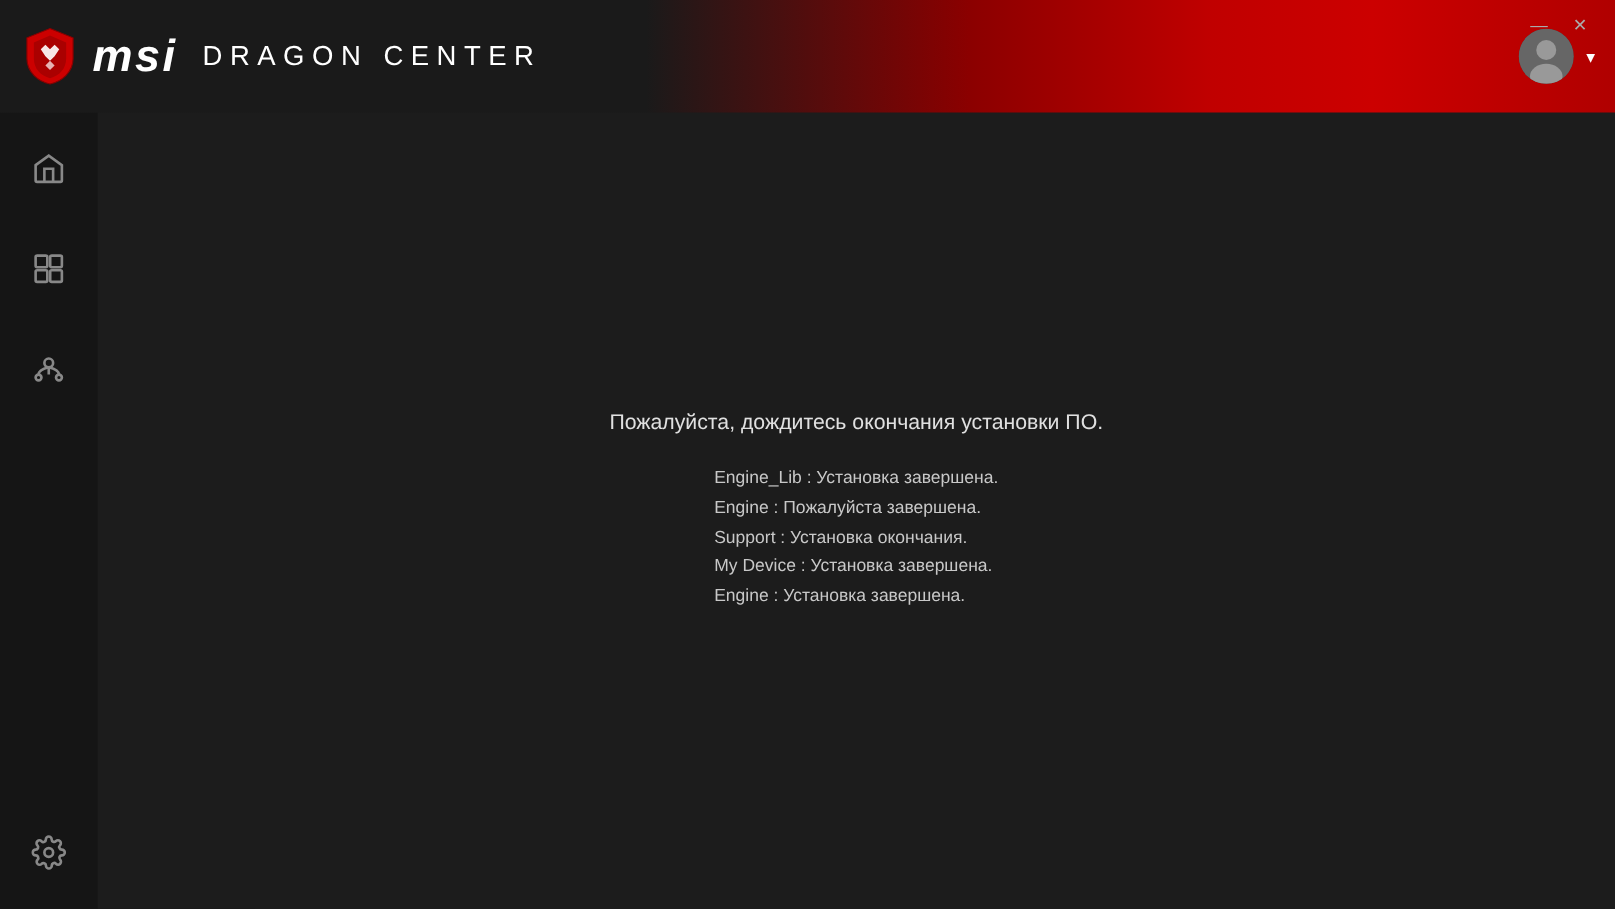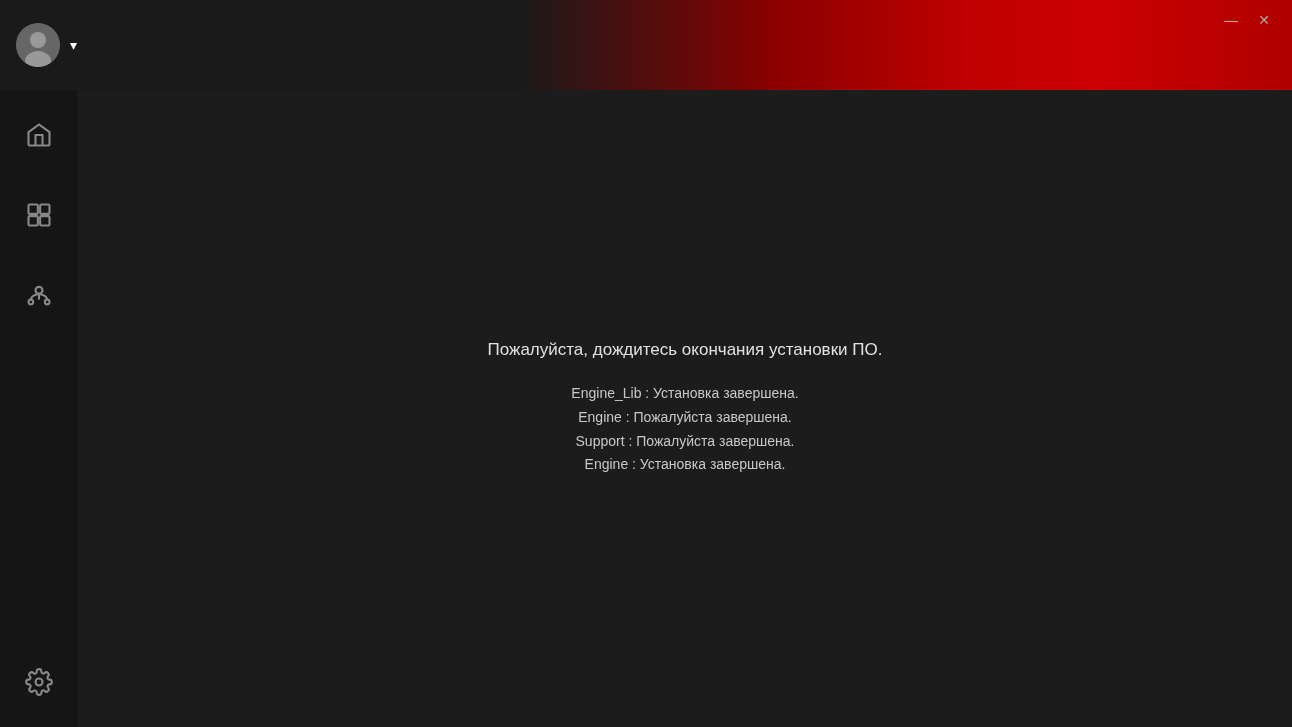--- a/index.html
+++ b/index.html
@@ -170,27 +170,39 @@
       color: #e0e0e0;
       font-size: 17px;
       margin-bottom: 14px;
       font-weight: 400;
     }
 
     .install-line {
       color: #c8c8c8;
       font-size: 14px;
       line-height: 1.7;
-      text-align: center;
     }
   </style>
 </head>
 <body>
 
 <div class="title-bar">
+  <div class="title-bar-left">
+    <div class="msi-logo">
+
+      <svg class="shield-icon" viewBox="0 0 48 52" xmlns="http://www.w3.org/2000/svg">
+        <path d="M24 2 L44 10 L44 28 C44 40 34 48 24 50 C14 48 4 40 4 28 L4 10 Z" fill="#cc0000" stroke="#880000" stroke-width="1"></path>
+        <path d="M24 8 L38 14 L38 28 C38 37 32 43 24 45 C16 43 10 37 10 28 L10 14 Z" fill="#aa0000"></path>
+        <path d="M16 20 L20 16 L24 20 L28 16 L32 20 L28 26 L24 30 L20 26 Z" fill="white" opacity="0.9"></path>
+        <path d="M24 30 L20 34 L24 38 L28 34 Z" fill="white" opacity="0.7"></path>
+      </svg>
+      <span class="msi-text">msi</span>
+    </div>
+    <span class="dragon-center-text">DRAGON CENTER</span>
+  </div>
 
   <div class="title-bar-right">
     <div class="user-avatar">
       <svg viewBox="0 0 44 44" xmlns="http://www.w3.org/2000/svg">
         <circle cx="22" cy="22" r="22" fill="#666"></circle>
         <circle cx="22" cy="17" r="8" fill="#999"></circle>
         <ellipse cx="22" cy="38" rx="13" ry="10" fill="#999"></ellipse>
       </svg>
     </div>
     <span class="dropdown-arrow">▾</span>
@@ -240,19 +252,20 @@
       </svg>
     </div>
   </div>
 
   <div class="content-area">
     <div class="install-container">
       <p class="install-title">Пожалуйста, дождитесь окончания установки ПО.</p>
       <div id="install-lines">
           <p class="install-line">Engine_Lib : Установка завершена.</p>
           <p class="install-line">Engine : Пожалуйста завершена.</p>
-          <p class="install-line">Support : Пожалуйста завершена.</p>
+          <p class="install-line">Support : Установка окончания.</p>
+          <p class="install-line">My Device : Установка завершена.</p>
           <p class="install-line">Engine : Установка завершена.</p>
         </div>
     </div>
   </div>
 
 </div>
 
 </body></html>

